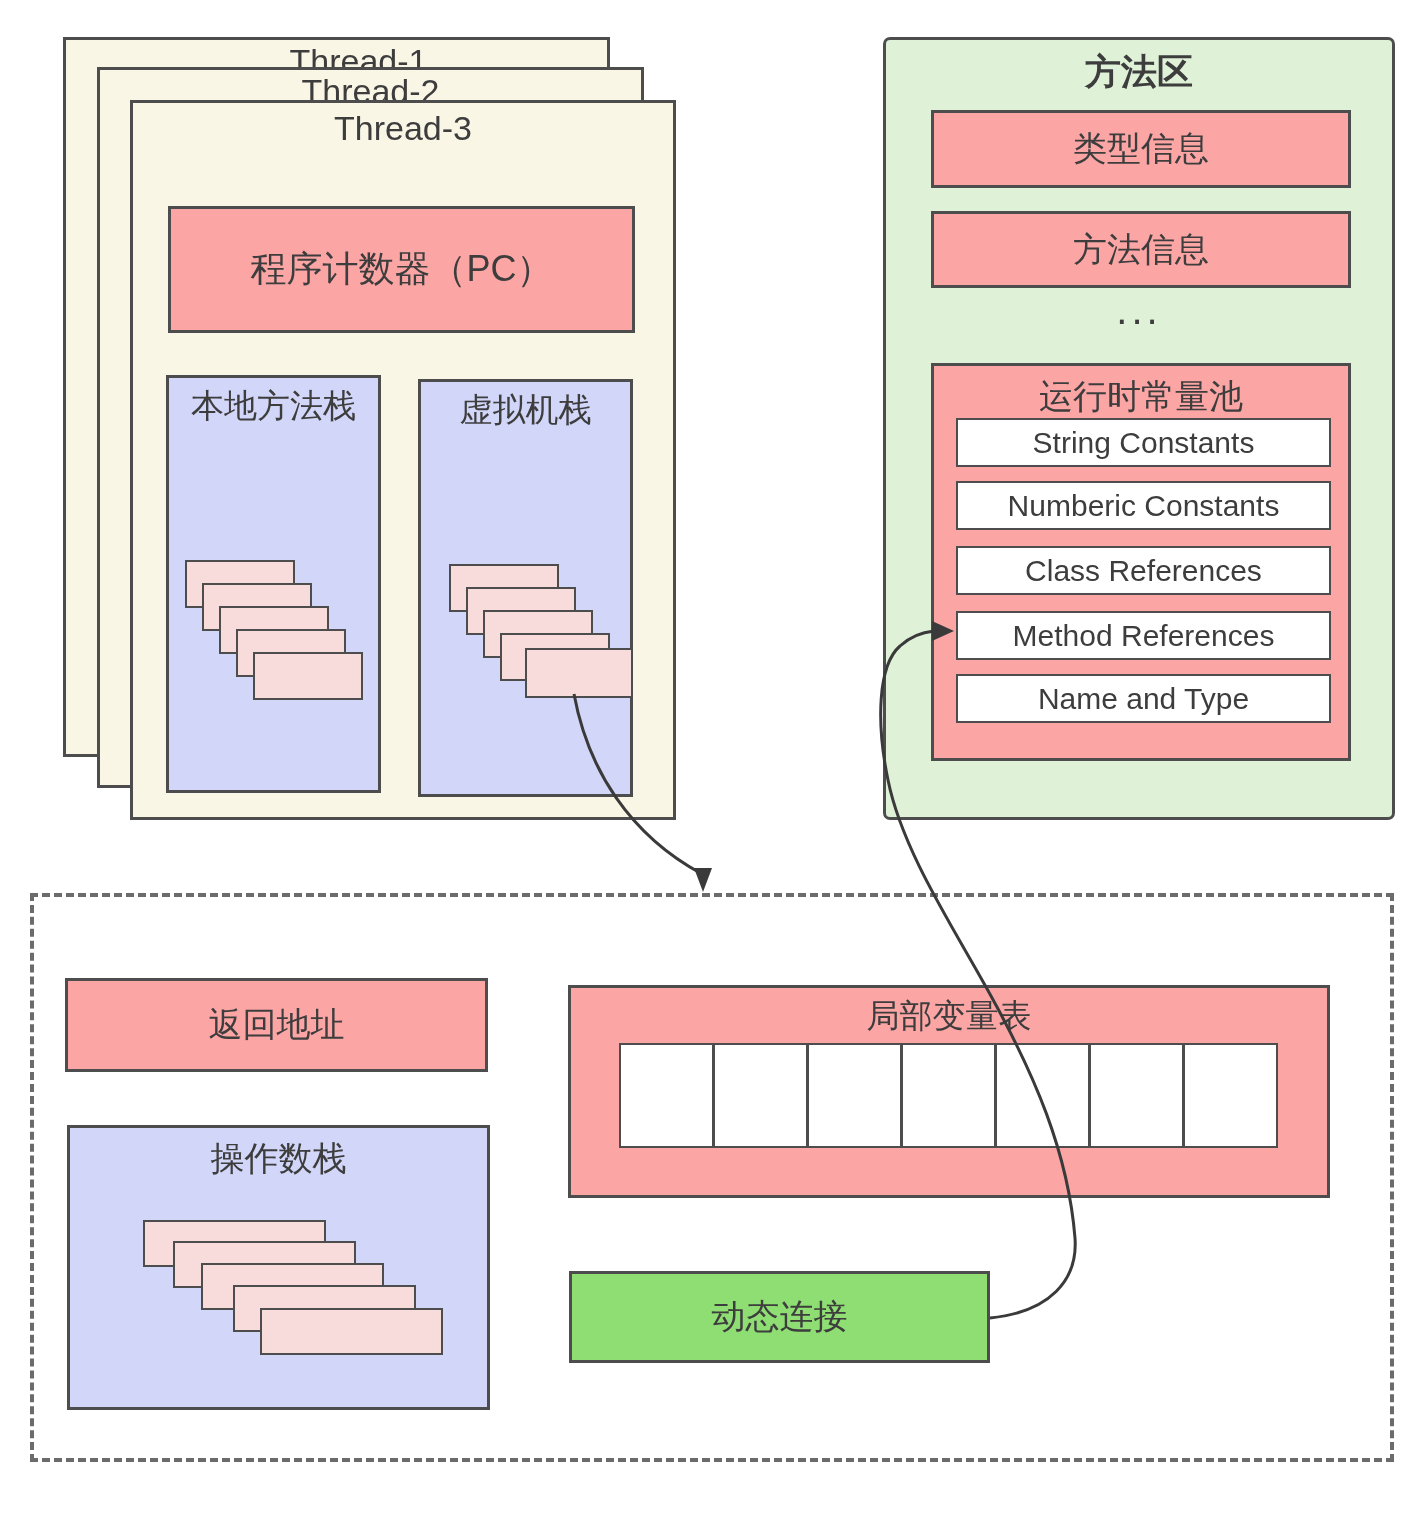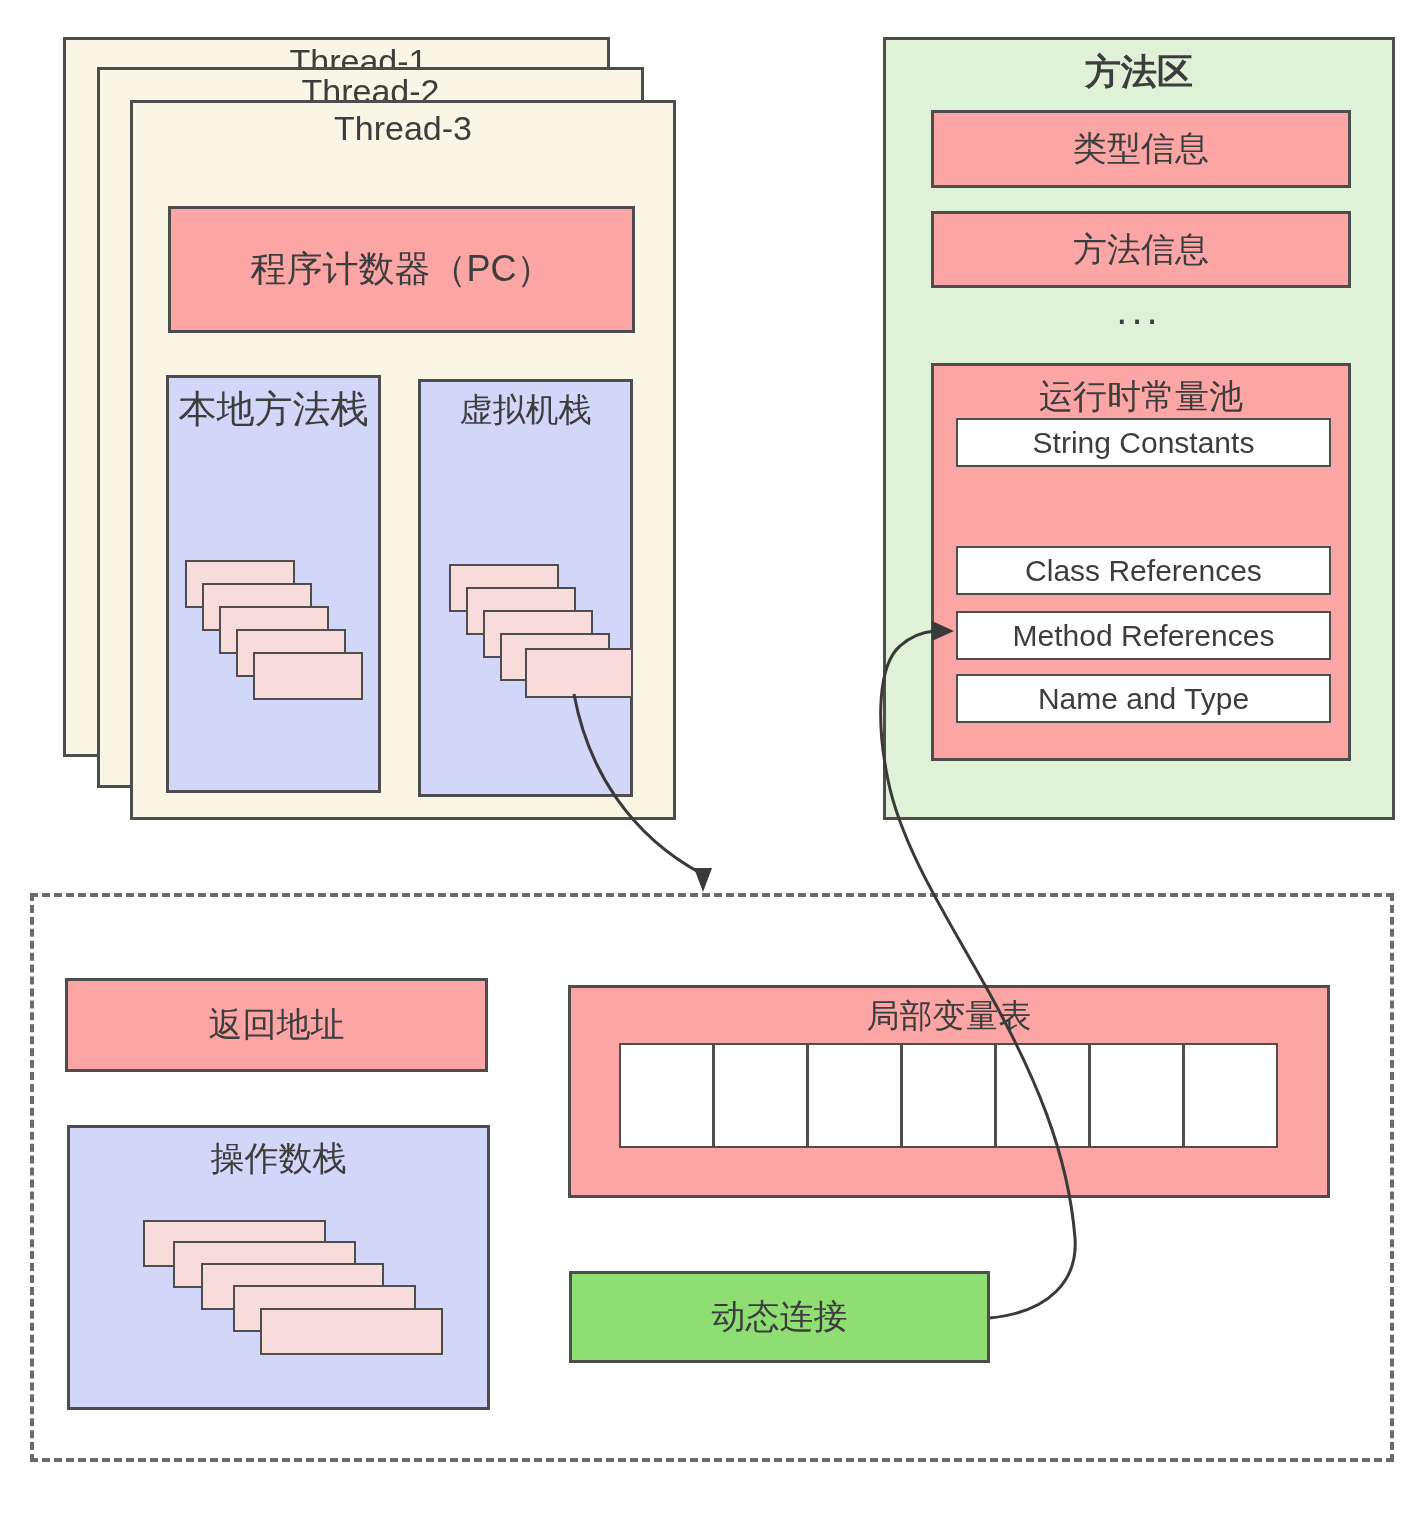--- a/index.html
+++ b/index.html
@@ -4,21 +4,21 @@
 <style>
   html,body{margin:0;padding:0;background:#ffffff;}
   body{font-family:"Liberation Sans","DejaVu Sans",sans-serif;color:#3d3d3d;}
   .canvas{position:relative;width:1410px;height:1526px;background:#ffffff;overflow:hidden;}
 
   
   .box{position:absolute;box-sizing:border-box;border:3px solid #4d4d4d;}
   .cream{background:#faf6e6;}
   .pink{background:#fca5a5;}
   .lav{background:#d2d6f8;}
-  .mgreen{background:#dff2d8;}
+  .mgreen{background:#dff2d8;border-radius:7px;}
   .hgreen{background:#8fde74;}
   .red{background:#f93c44;}
 
   .title-c{position:absolute;left:0;right:0;text-align:center;font-size:34px;white-space:nowrap;}
 
   .center-lbl{display:flex;align-items:center;justify-content:center;font-size:34px;white-space:nowrap;}
 
   
   .frame{position:absolute;box-sizing:border-box;width:110px;height:48px;
          background:#f8dcdc;border:2.5px solid #4d4d4d;}
@@ -51,21 +51,21 @@
   <div class="box cream" style="left:97px;top:67px;width:547px;height:721px;">
     <div class="title-c" style="top:2px;">Thread-2</div>
   </div>
 
   <div class="box cream" style="left:130px;top:100px;width:546px;height:720px;">
     <div class="title-c" style="top:6px;">Thread-3</div>
 
     <div class="box pink center-lbl" style="left:35px;top:103px;width:467px;height:127px;font-size:36px;">程序计数器（PC）</div>
 
     <div class="box lav" style="left:33px;top:272px;width:215px;height:418px;">
-      <div class="title-c" style="top:6px;font-size:38px;">本地方法栈</div>
+      <div class="title-c" style="top:6px;font-size:33px;">本地方法栈</div>
       <div class="frame" style="left:16px;top:182px;"></div>
       <div class="frame" style="left:33px;top:205px;"></div>
       <div class="frame" style="left:50px;top:228px;"></div>
       <div class="frame" style="left:67px;top:251px;"></div>
       <div class="frame" style="left:84px;top:274px;"></div>
     </div>
 
     <div class="box lav" style="left:285px;top:276px;width:215px;height:418px;">
       <div class="title-c" style="top:6px;font-size:33px;">虚拟机栈</div>
       <div class="frame" style="left:28px;top:182px;"></div>
@@ -81,20 +81,21 @@
 
     <div class="box pink center-lbl" style="left:45px;top:70px;width:420px;height:78px;">类型信息</div>
 
     <div class="box pink center-lbl" style="left:45px;top:171px;width:420px;height:77px;">方法信息</div>
 
     <div class="title-c" style="top:248px;font-size:40px;letter-spacing:4px;">...</div>
 
     <div class="box pink" style="left:45px;top:323px;width:420px;height:398px;">
       <div class="title-c" style="top:8px;font-size:34px;">运行时常量池</div>
       <div class="pool-entry" style="top:52px;">String Constants</div>
+      <div class="pool-entry" style="top:115px;">Numberic Constants</div>
       <div class="pool-entry" style="top:180px;">Class References</div>
       <div class="pool-entry hgreen" style="top:245px;">Method References</div>
       <div class="pool-entry" style="top:308px;">Name and Type</div>
     </div>
   </div>
 
   <div class="dashed-box" style="left:30px;top:893px;width:1364px;height:569px;"></div>
 
 
   <div class="box pink center-lbl" style="left:65px;top:978px;width:423px;height:94px;">返回地址</div>

